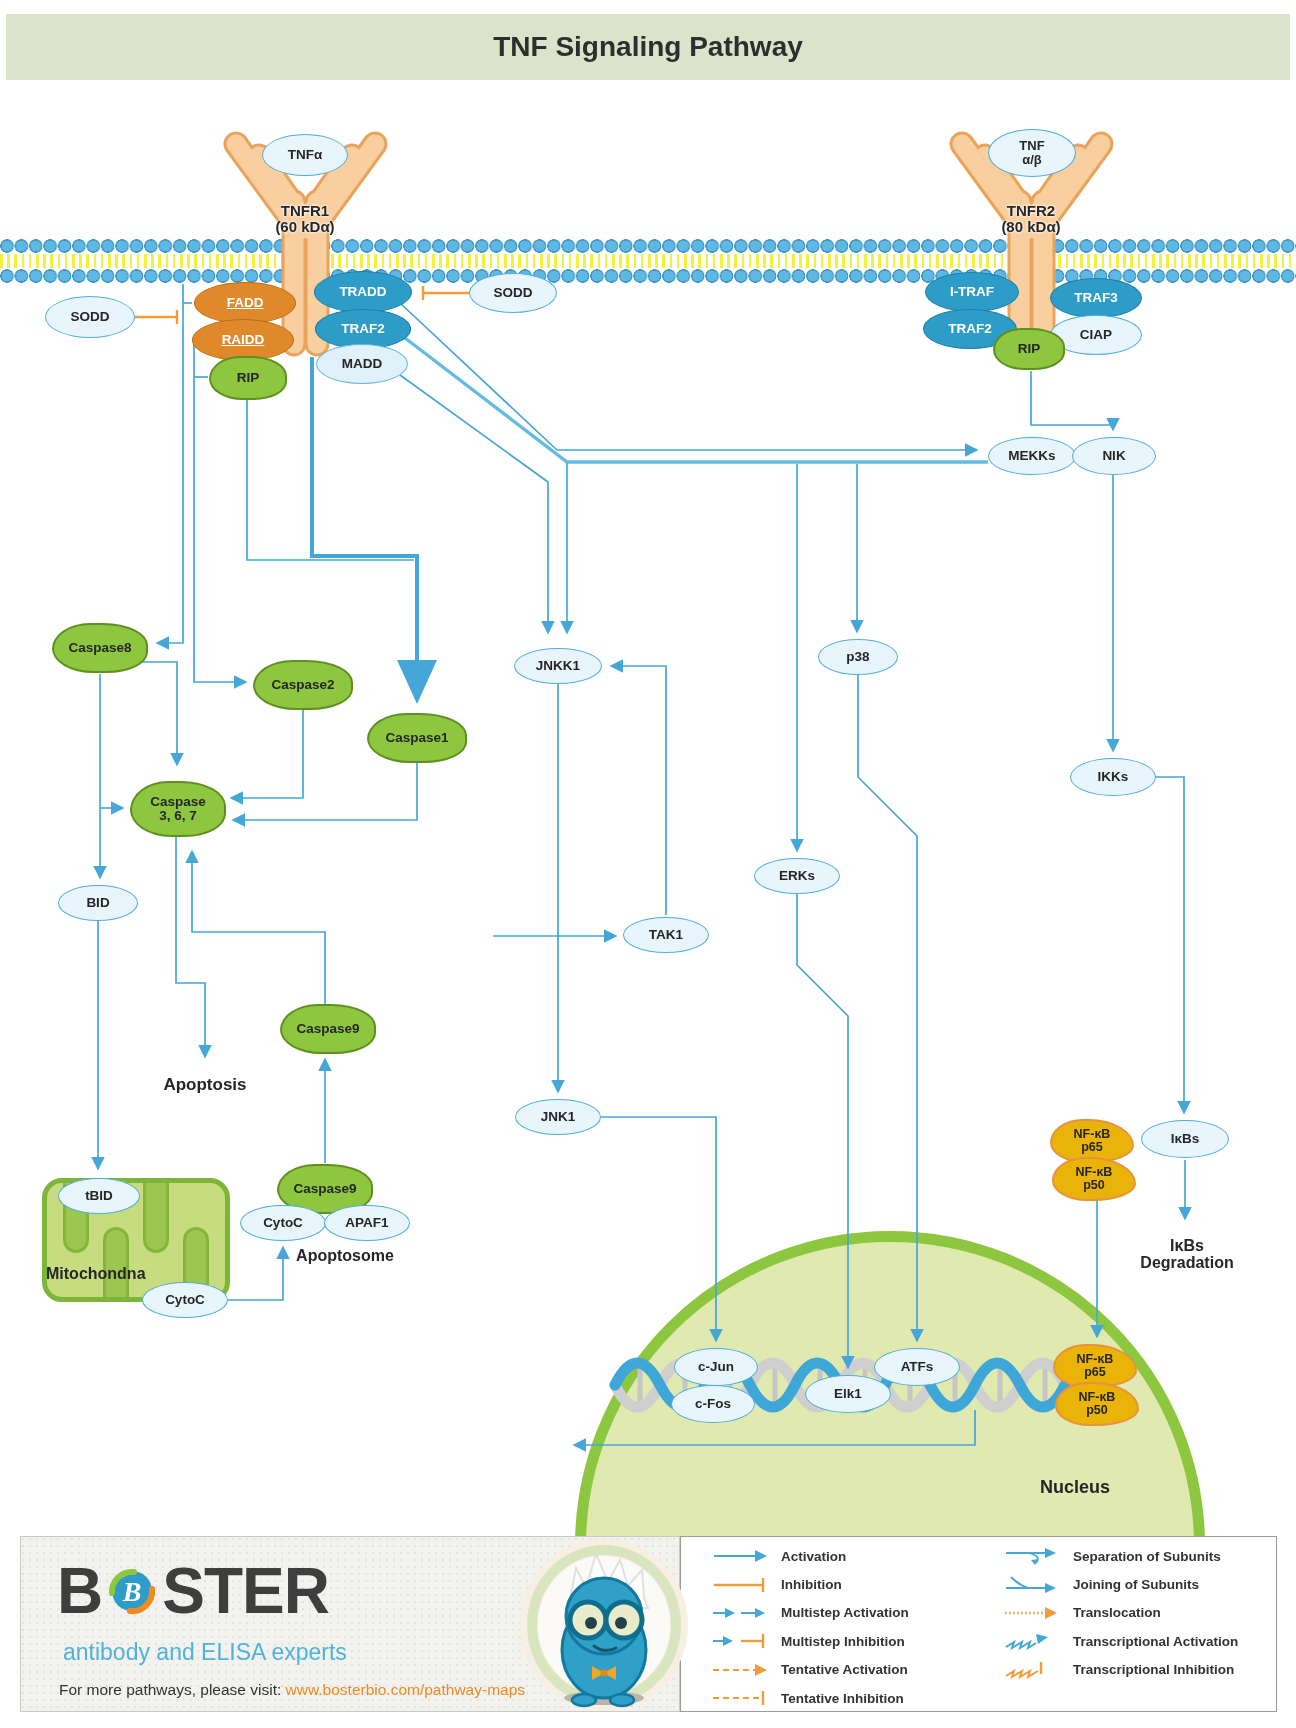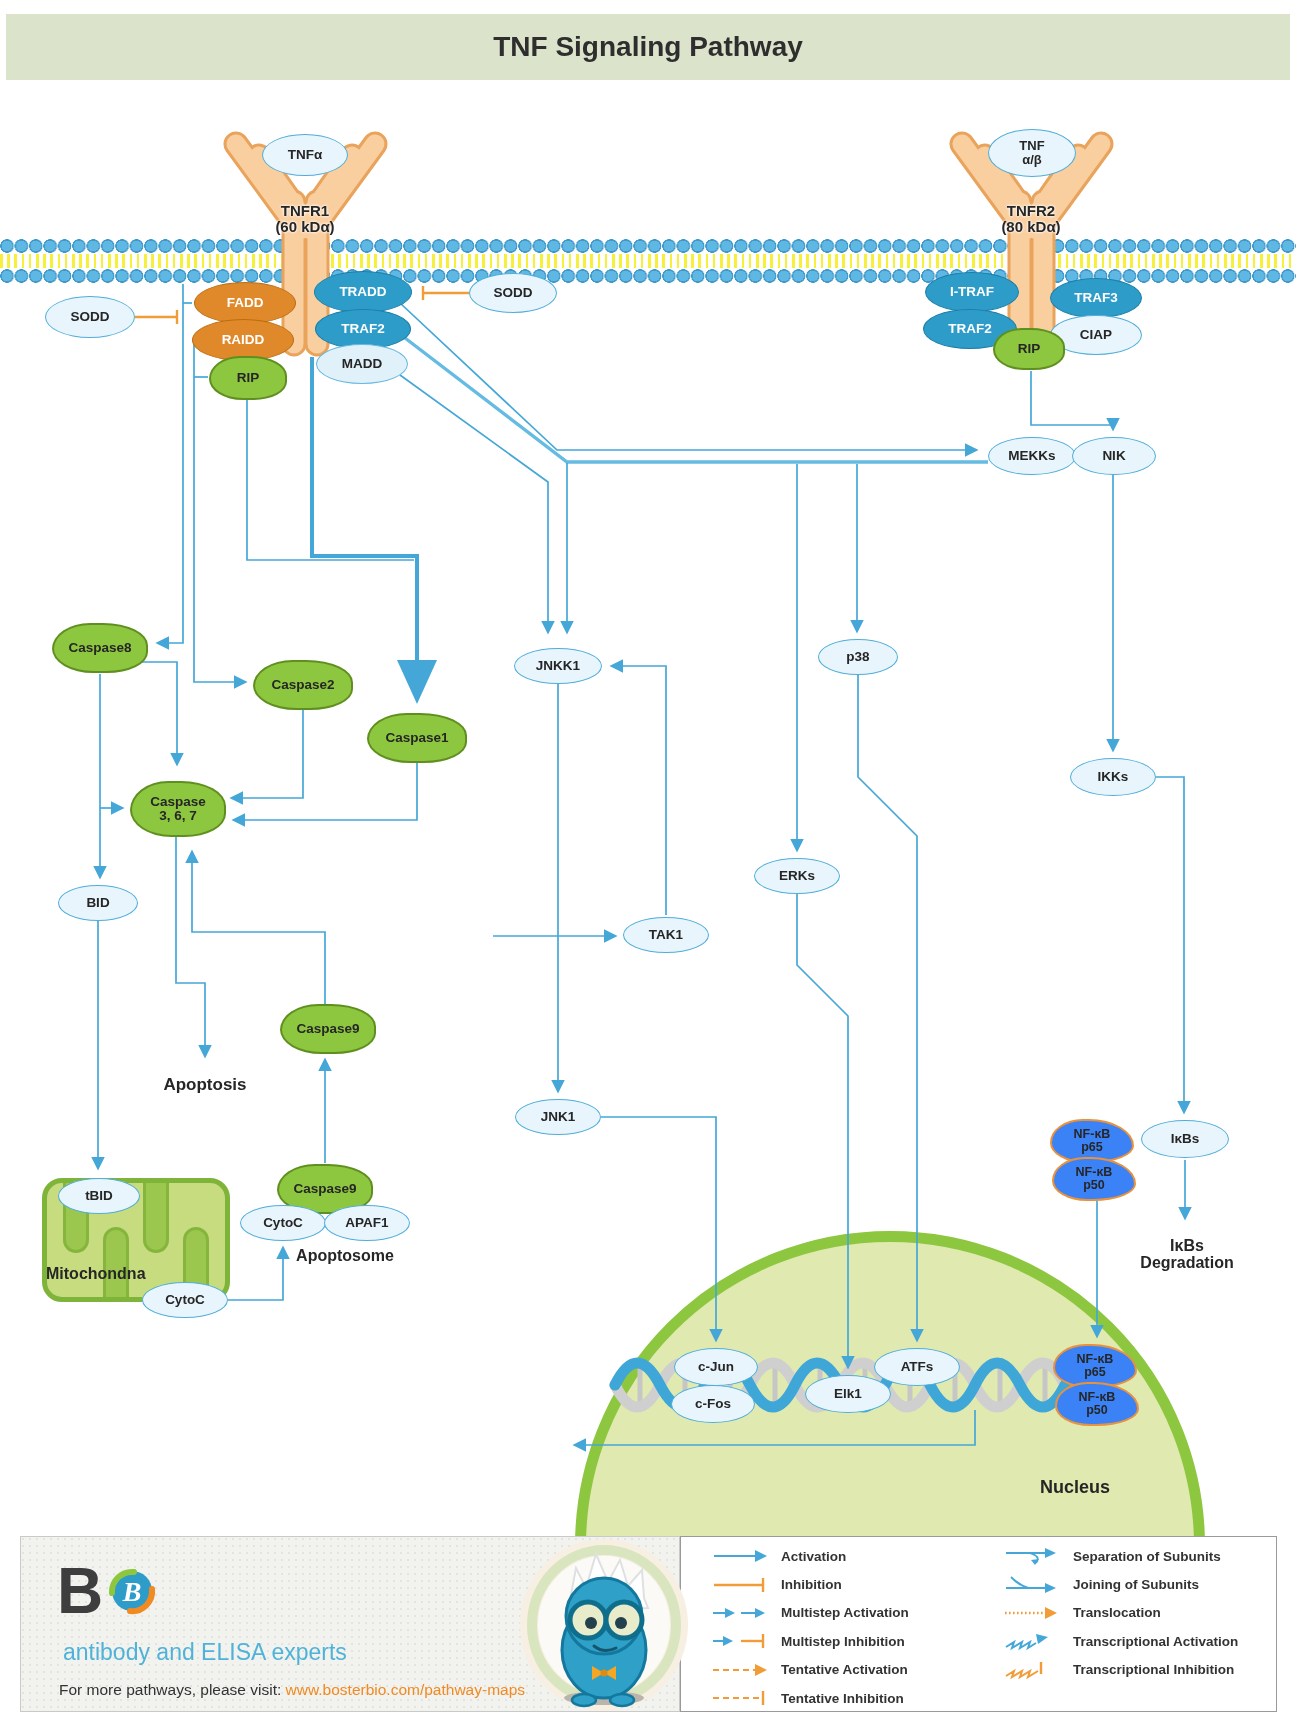--- a/index.html
+++ b/index.html
@@ -22,23 +22,23 @@
   
   svg.wires{position:absolute;left:0;top:0;z-index:2;}
   
   .node{position:absolute;display:flex;flex-direction:column;align-items:center;justify-content:center;
         font-weight:bold;font-size:13.5px;color:#262626;text-align:center;line-height:1.05;z-index:3;
         box-sizing:border-box;}
   .ell{border-radius:50%;}
   .light{background:#e9f5fc;border:1.6px solid #4faed9;}
   .pale{background:#e1f1fa;border:1.6px solid #66b8de;}
   .blue{background:#2e9cc9;border:1.6px solid #1b7fa8;color:#fff;}
-  .orange{background:#e0892a;border:1.6px solid #bb6c10;color:#fff;}
+  .orange{background:#e0892a;border:1.6px solid #bb6c10;color:#fff;text-decoration:underline;}
   .gblob{background:#8dc63f;border:2px solid #5f901f;border-radius:46% 54% 50% 50% / 60% 52% 48% 56%;}
-  .nfkb{background:#3b82f6;border:2px solid #e8923e;border-radius:42% 58% 55% 45% / 58% 66% 42% 50%;
+  .nfkb{background:#eab308;border:2px solid #e8923e;border-radius:42% 58% 55% 45% / 58% 66% 42% 50%;
         font-size:12.5px;text-align:center;}
   .cera{background:#ffffff;border:2.5px solid #9c8577;border-radius:55% 45% 60% 40% / 45% 65% 40% 60%;
         font-size:15px;}
   .plain{background:none;border:none;font-size:17px;z-index:3;}
   .halo{text-shadow:0 0 3px #fff,0 0 3px #fff;text-align:center;}
   
   .mito{position:absolute;left:42px;top:1178px;width:188px;height:124px;border-radius:20px;
         background:#c6dc7e;border:5px solid #7fb43a;box-sizing:border-box;z-index:3;overflow:hidden;}
   .mito .finger{position:absolute;width:26px;background:#9cc74f;border:3px solid #86b53e;box-sizing:border-box;}
   .fdown{top:-8px;height:78px;border-radius:0 0 15px 15px;}
@@ -396,20 +396,21 @@
 
   <div class="boster-box">
     <div class="brand-row">
       <span class="brand-letter">B</span>
       <svg width="56" height="56" viewBox="0 0 56 56" style="margin:0 2px">
         <circle cx="28" cy="28" r="20" fill="#2e9cc9"></circle>
         <path d="M8,30 a20,20 0 0 1 22,-21" fill="none" stroke="#8dc63f" stroke-width="6" stroke-linecap="round"></path>
         <path d="M48,26 a20,20 0 0 1 -22,22" fill="none" stroke="#f18a21" stroke-width="6" stroke-linecap="round"></path>
         <text x="28" y="38" text-anchor="middle" font-family="Liberation Serif,serif" font-style="italic" font-size="28" font-weight="bold" fill="#ffffff">B</text>
       </svg>
+      <span class="brand-letter">STER</span>
     </div>
     <div class="tagline">antibody and ELISA experts</div>
     <div class="visit-line">
       <span>For more pathways, please visit: </span><a class="visit-link" href="#">www.bosterbio.com/pathway-maps</a>
     </div>
   </div>
 
   <svg class="mascot" width="172" height="174" viewBox="0 0 172 174">
     <ellipse cx="86" cy="87" rx="84" ry="86" fill="#f6efe2"></ellipse>
     <ellipse cx="86" cy="87" rx="72" ry="75" fill="none" stroke="#d9e5be" stroke-width="10"></ellipse>

